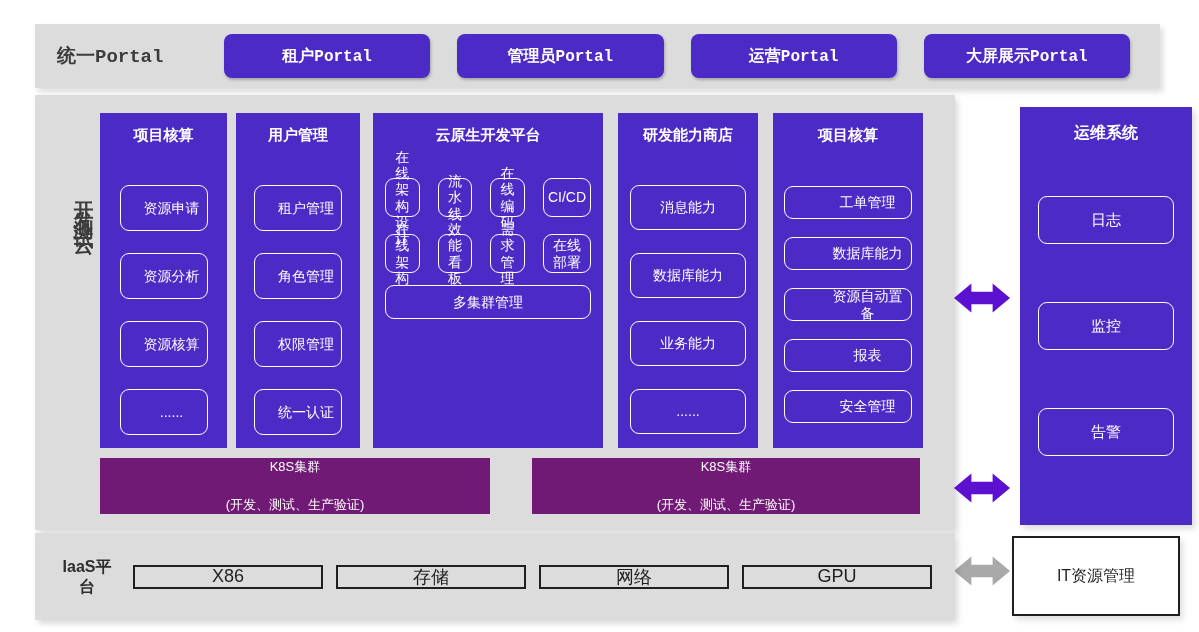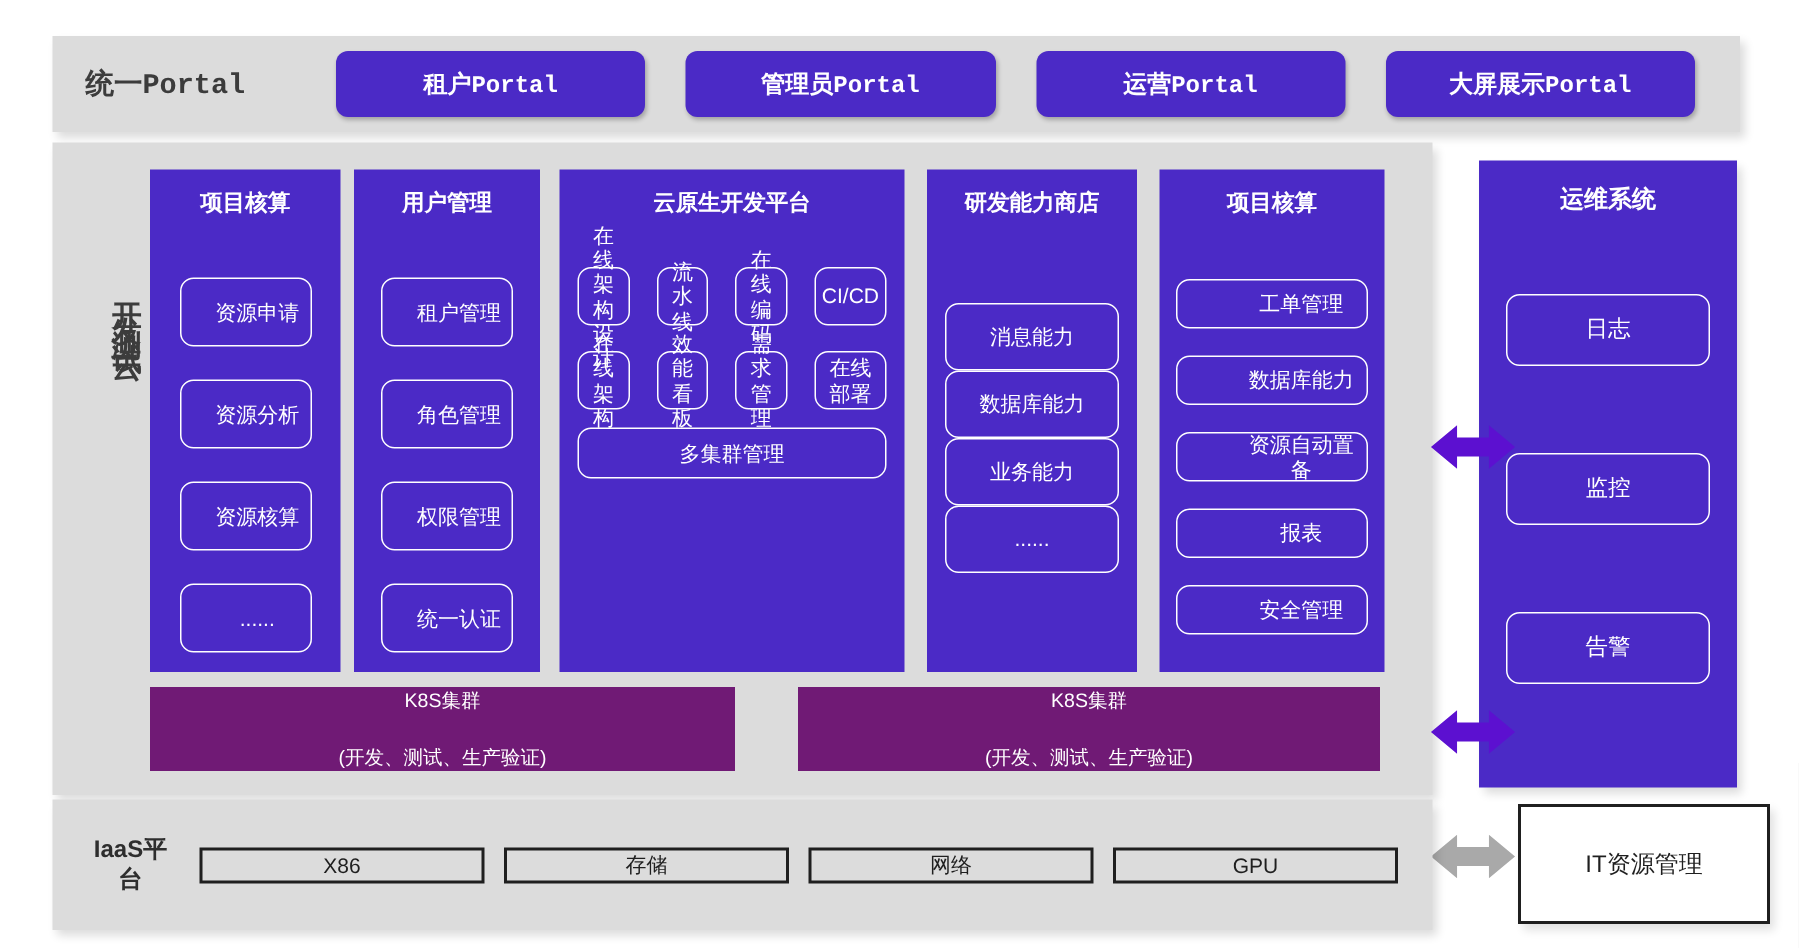--- a/index.html
+++ b/index.html
@@ -50,57 +50,57 @@
   #col-project .pill, #col-user .pill { width:88px; height:46px;padding-left:20px; }
 
   .cn-grid {
     margin:33px 12px 0 12px; display:grid; grid-template-columns:1fr 1fr 1fr 1fr;
     column-gap:18px; row-gap:17px;
   }
   .cn-grid .pill { height:39px; width:auto; }
   .cn-full { margin:12px 12px 0 12px; }
   .cn-full .pill { height:34px; }
 
-  #col-store .col-items { margin-top:57px; }
+  #col-store .col-items { margin-top:40px; gap:23px; }
   #col-store .pill { width:116px; height:45px; }
 
   #col-ops .col-items { margin-top:41px; gap:18px; }
   #col-ops .pill { width:128px; height:33px;padding-left:43px; }
 
   .k8s-bar {
     position:absolute; top:458px; height:56px; background:#701a75;
     display:flex; flex-direction:column; align-items:center; justify-content:space-between;
     color:#fff; font-size:13px; line-height:1.35;
   }
   #k8s-1 { left:100px; width:390px; }
   #k8s-2 { left:532px; width:388px; }
 
   
   .ops-col {
-    position:absolute; left:986px; top:107px; width:172px; height:418px;
+    position:absolute; left:1020px; top:107px; width:172px; height:418px;
     background:#4b2ac6; box-shadow:3px 4px 6px rgba(0,0,0,0.14);
   }
   .ops-col .col-title { margin-top:16px; font-size:16px; }
   .ops-col .col-items { margin-top:52px; gap:58px; }
   .ops-col .pill { width:136px; height:48px; font-size:15px; }
 
   
   .iaas-bar {
     position:absolute; left:35px; top:533px; width:920px; height:87px;
     display:flex; align-items:center; padding-left:20px;
   }
   .iaas-label {
     width:64px; flex:0 0 64px; text-align:center; font-size:16px; font-weight:bold;
     color:#2e2e2e; line-height:1.2;
   }
   .iaas-boxes { display:flex; gap:13px; margin-left:14px; }
   .iaas-box {
     width:190px; height:24px; background:#dcdcdc; border:2px solid #1f1f1f;
     display:flex; align-items:center; justify-content:center;
-    font-size:14px; color:#1f1f1f;
+    font-size:18px; color:#1f1f1f;
   }
   .it-box {
     position:absolute; left:1012px; top:536px; width:168px; height:80px;
     background:#fff; border:2.5px solid #1f1f1f;
     display:flex; align-items:center; justify-content:center;
     font-size:16px; color:#1f1f1f; box-shadow:3px 4px 6px rgba(0,0,0,0.12);
   }
 
   
   .conn { position:absolute; width:58px; height:44px; }

